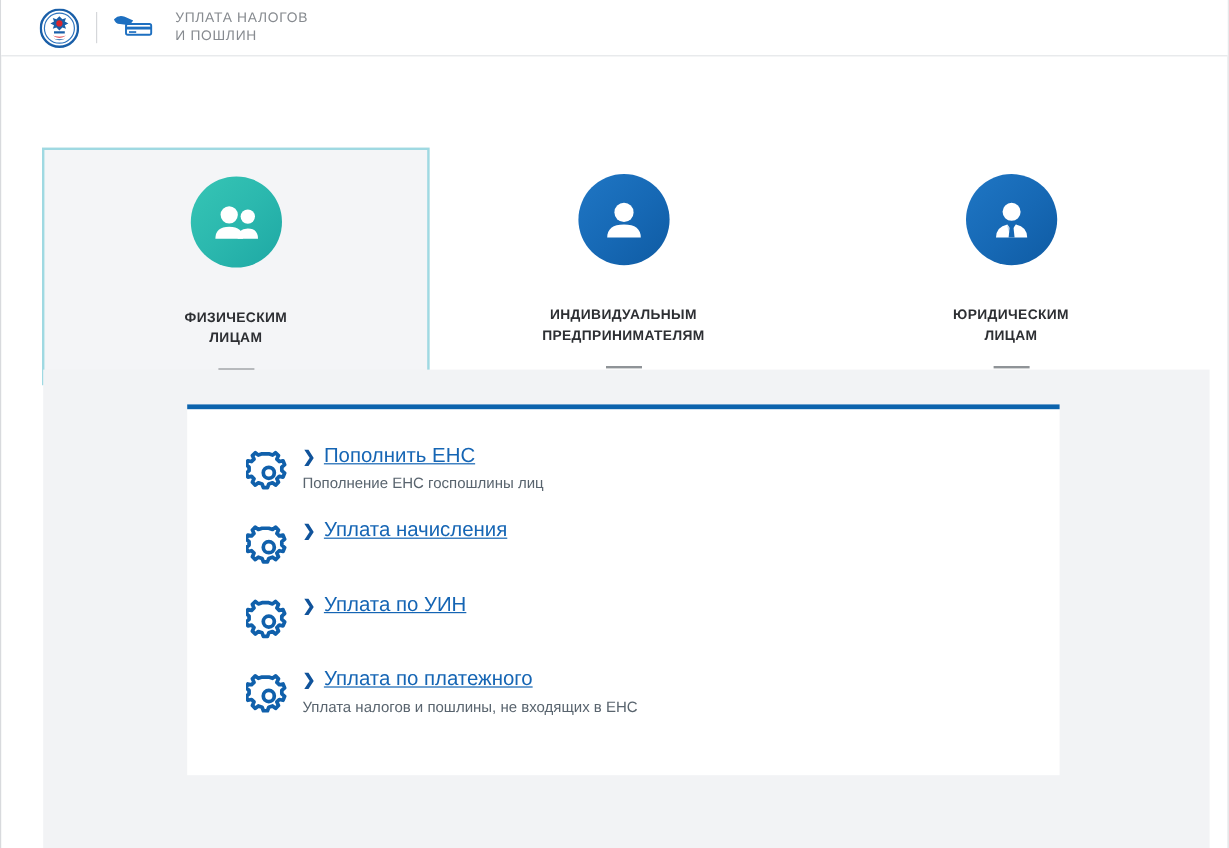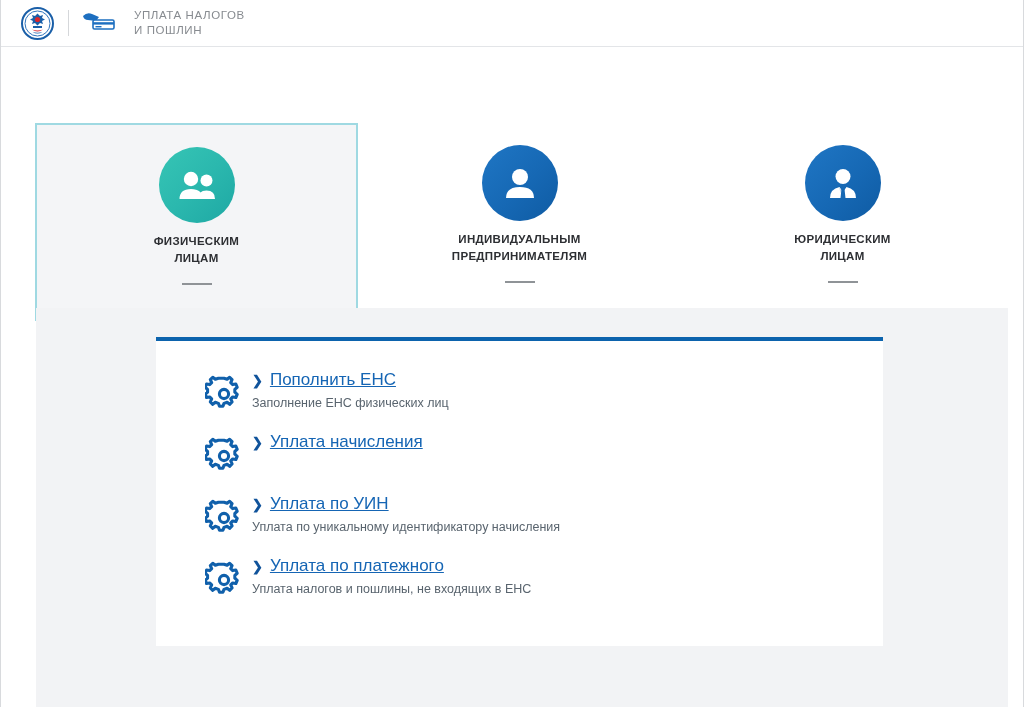--- a/index.html
+++ b/index.html
@@ -22,21 +22,21 @@
   }
 
   
   .header {
     position: relative;
     height: 47px;
     background: #ffffff;
     border-bottom: 1px solid #e3e5e8;
     display: flex;
     align-items: center;
-    padding-left: 20px;
+    padding-left: 32px;
   }
 
   .emblem {
     width: 33px;
     height: 33px;
     flex: 0 0 33px;
     position: relative;
   }
 
   .header-divider {
@@ -103,21 +103,21 @@
   }
   .aud-circle.teal {
     background: linear-gradient(135deg, #36c5b5 0%, #2bb8ae 50%, #1ea8a4 100%);
   }
   .aud-circle.blue {
     background: linear-gradient(135deg, #1f76c4 0%, #1668b4 55%, #0f5ba3 100%);
   }
   .aud-circle svg { display: block; }
 
   .aud-label {
-    margin-top: 10px;
+    margin-top: 34px;
     text-align: center;
     font-size: 11.5px;
     line-height: 17px;
     font-weight: bold;
     letter-spacing: 0.3px;
     color: #2d2f33;
     text-transform: uppercase;
     font-family: "Liberation Sans", sans-serif;
   }
   .aud-dash {
@@ -291,21 +291,21 @@
             <svg width="38" height="38" viewBox="0 0 38 38">
               <path d="M19 3.2 l3.1 1.05 l2.55-2.0 l2.4 2.4 l-1.3 2.95 l2.0 2.0 l3.1-0.6 l1.35 3.25 l-2.35 2.1 l0 2.85 l2.35 2.1 l-1.35 3.25 l-3.1-0.6 l-2.0 2.0 l1.3 2.95 l-2.4 2.4 l-2.55-2.0 l-3.1 1.05 l-1.1 2.95 h-3.4 l-1.1-2.95 l-3.1-1.05 l-2.55 2.0 l-2.4-2.4 l1.3-2.95 l-2.0-2.0 l-3.1 0.6 l-1.35-3.25 l2.35-2.1 l0-2.85 l-2.35-2.1 l1.35-3.25 l3.1 0.6 l2.0-2.0 l-1.3-2.95 l2.4-2.4 l2.55 2.0 l3.1-1.05 z" fill="none" stroke="#1060ab" stroke-width="3.1" stroke-linejoin="round"></path>
               <circle cx="19" cy="19" r="4.6" fill="none" stroke="#1060ab" stroke-width="3.1"></circle>
             </svg>
           </div>
           <div class="service-body">
             <div class="service-head">
               <span class="chev">❯</span>
               <span class="service-link">Пополнить ЕНС</span>
             </div>
-            <div class="service-desc">Заполнение ЕНС физических лиц</div>
+            <div class="service-desc">Пополнение ЕНС госпошлины лиц</div>
           </div>
         </div>
 
         <div class="service-item">
           <div class="gear-wrap">
             <svg width="38" height="38" viewBox="0 0 38 38">
               <path d="M19 3.2 l3.1 1.05 l2.55-2.0 l2.4 2.4 l-1.3 2.95 l2.0 2.0 l3.1-0.6 l1.35 3.25 l-2.35 2.1 l0 2.85 l2.35 2.1 l-1.35 3.25 l-3.1-0.6 l-2.0 2.0 l1.3 2.95 l-2.4 2.4 l-2.55-2.0 l-3.1 1.05 l-1.1 2.95 h-3.4 l-1.1-2.95 l-3.1-1.05 l-2.55 2.0 l-2.4-2.4 l1.3-2.95 l-2.0-2.0 l-3.1 0.6 l-1.35-3.25 l2.35-2.1 l0-2.85 l-2.35-2.1 l1.35-3.25 l3.1 0.6 l2.0-2.0 l-1.3-2.95 l2.4-2.4 l2.55 2.0 l3.1-1.05 z" fill="none" stroke="#1060ab" stroke-width="3.1" stroke-linejoin="round"></path>
               <circle cx="19" cy="19" r="4.6" fill="none" stroke="#1060ab" stroke-width="3.1"></circle>
             </svg>
           </div>
@@ -322,21 +322,20 @@
             <svg width="38" height="38" viewBox="0 0 38 38">
               <path d="M19 3.2 l3.1 1.05 l2.55-2.0 l2.4 2.4 l-1.3 2.95 l2.0 2.0 l3.1-0.6 l1.35 3.25 l-2.35 2.1 l0 2.85 l2.35 2.1 l-1.35 3.25 l-3.1-0.6 l-2.0 2.0 l1.3 2.95 l-2.4 2.4 l-2.55-2.0 l-3.1 1.05 l-1.1 2.95 h-3.4 l-1.1-2.95 l-3.1-1.05 l-2.55 2.0 l-2.4-2.4 l1.3-2.95 l-2.0-2.0 l-3.1 0.6 l-1.35-3.25 l2.35-2.1 l0-2.85 l-2.35-2.1 l1.35-3.25 l3.1 0.6 l2.0-2.0 l-1.3-2.95 l2.4-2.4 l2.55 2.0 l3.1-1.05 z" fill="none" stroke="#1060ab" stroke-width="3.1" stroke-linejoin="round"></path>
               <circle cx="19" cy="19" r="4.6" fill="none" stroke="#1060ab" stroke-width="3.1"></circle>
             </svg>
           </div>
           <div class="service-body">
             <div class="service-head">
               <span class="chev">❯</span>
               <span class="service-link">Уплата по УИН</span>
             </div>
-            <div class="service-desc">Уплата по уникальному идентификатору начисления</div>
           </div>
         </div>
 
         <div class="service-item">
           <div class="gear-wrap">
             <svg width="38" height="38" viewBox="0 0 38 38">
               <path d="M19 3.2 l3.1 1.05 l2.55-2.0 l2.4 2.4 l-1.3 2.95 l2.0 2.0 l3.1-0.6 l1.35 3.25 l-2.35 2.1 l0 2.85 l2.35 2.1 l-1.35 3.25 l-3.1-0.6 l-2.0 2.0 l1.3 2.95 l-2.4 2.4 l-2.55-2.0 l-3.1 1.05 l-1.1 2.95 h-3.4 l-1.1-2.95 l-3.1-1.05 l-2.55 2.0 l-2.4-2.4 l1.3-2.95 l-2.0-2.0 l-3.1 0.6 l-1.35-3.25 l2.35-2.1 l0-2.85 l-2.35-2.1 l1.35-3.25 l3.1 0.6 l2.0-2.0 l-1.3-2.95 l2.4-2.4 l2.55 2.0 l3.1-1.05 z" fill="none" stroke="#1060ab" stroke-width="3.1" stroke-linejoin="round"></path>
               <circle cx="19" cy="19" r="4.6" fill="none" stroke="#1060ab" stroke-width="3.1"></circle>
             </svg>
           </div>

